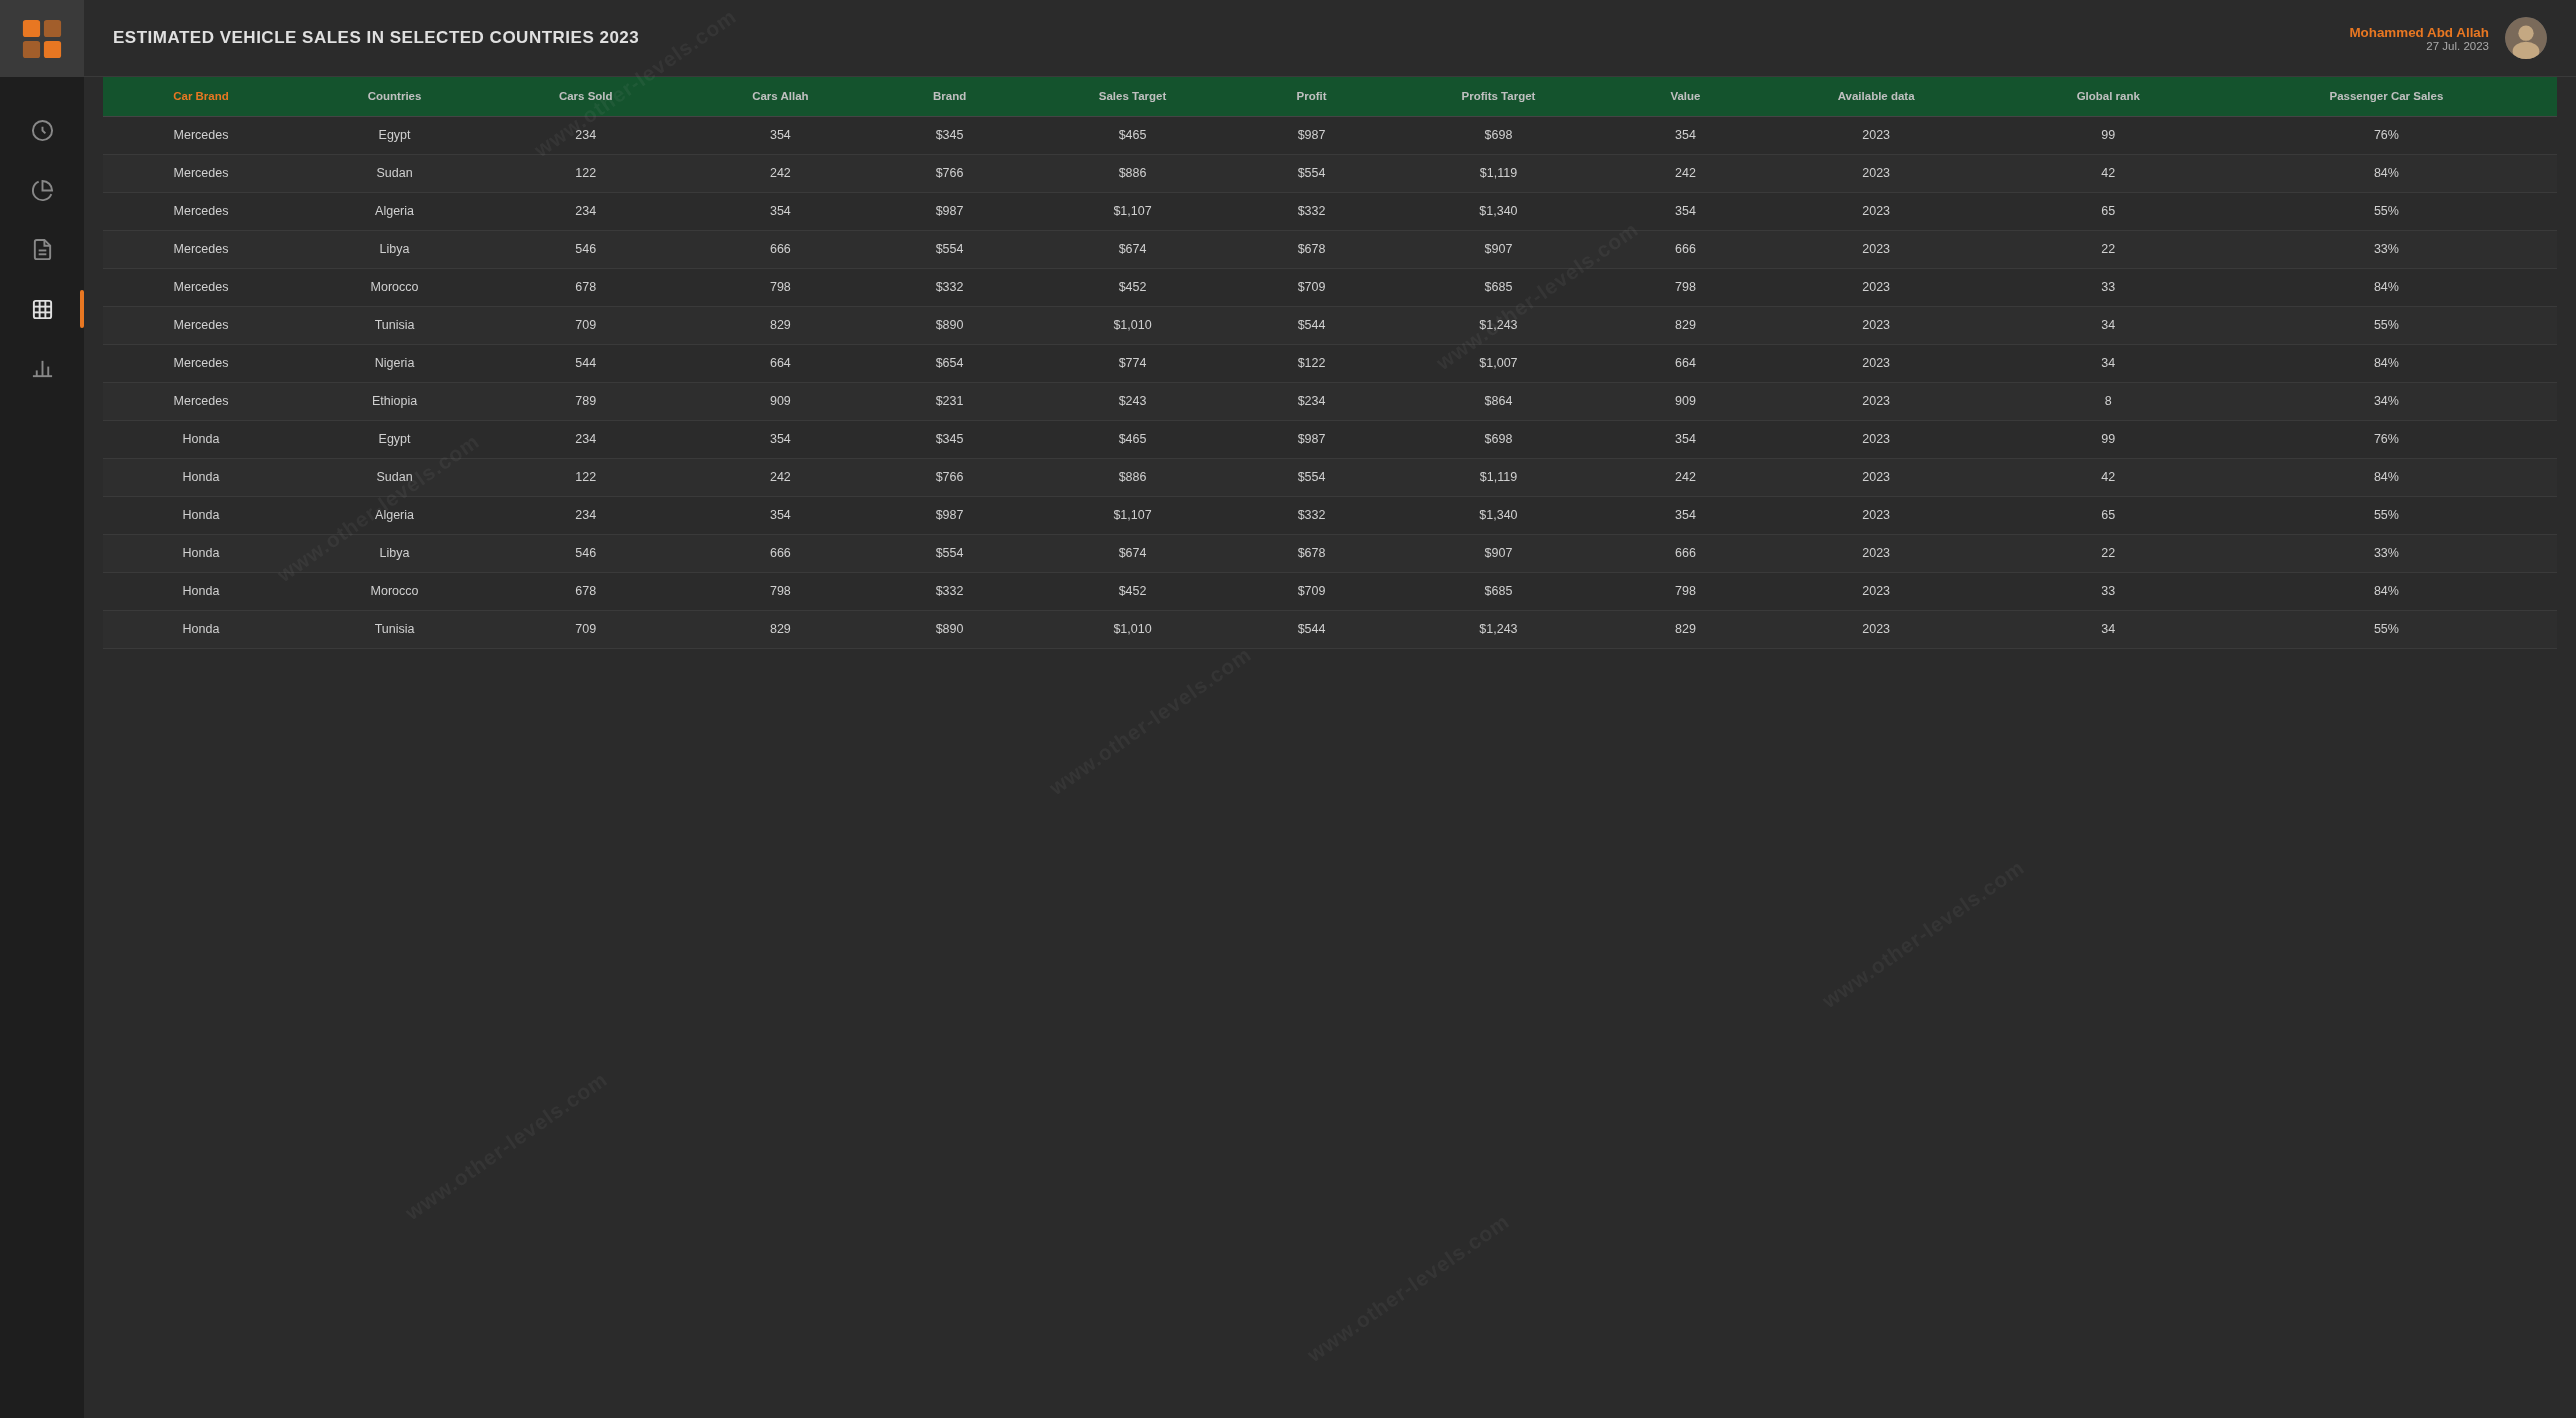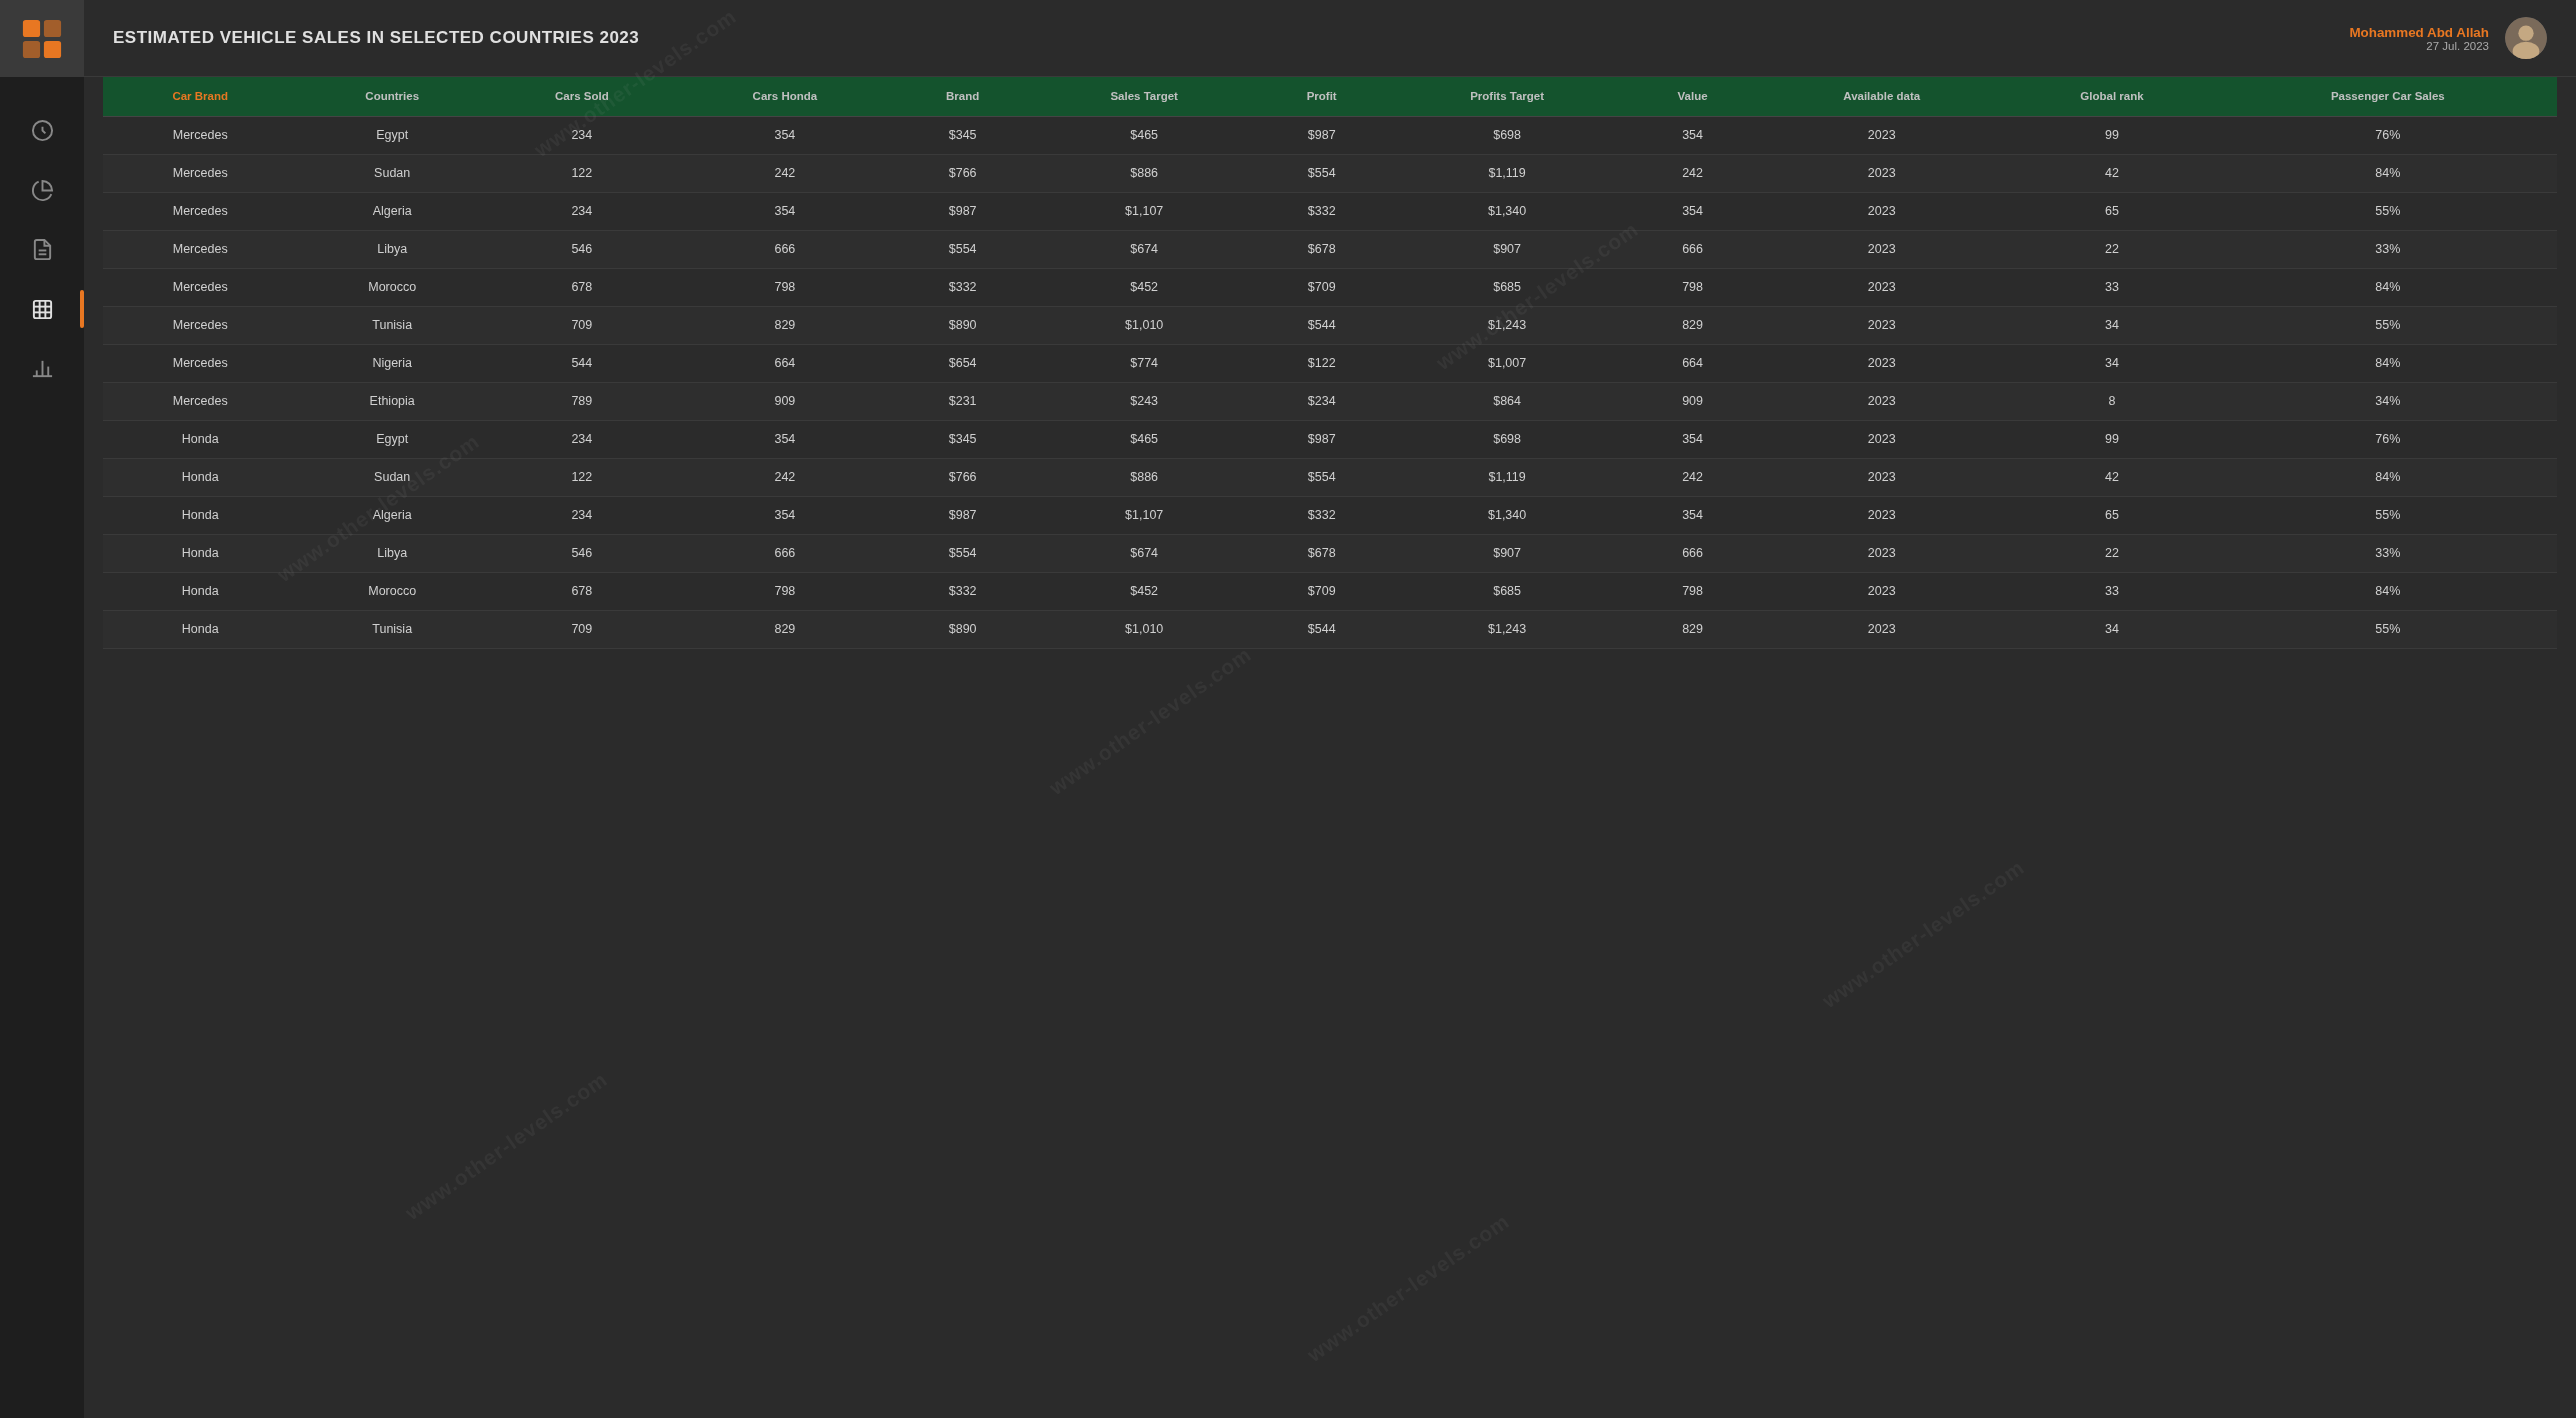--- a/index.html
+++ b/index.html
@@ -282,21 +282,21 @@
   </div>
 
 
   <div class="table-container">
     <table>
       <thead>
         <tr>
           <th class="col-car-brand">Car Brand</th>
           <th>Countries</th>
           <th>Cars Sold</th>
-          <th>Cars Honda</th>
+          <th>Cars Allah</th>
           <th>Brand</th>
           <th>Sales Target</th>
           <th>Profit</th>
           <th>Profits Target</th>
           <th>Value</th>
           <th>Available data</th>
           <th>Global rank</th>
           <th>Passenger Car Sales</th>
         </tr>
       </thead>

